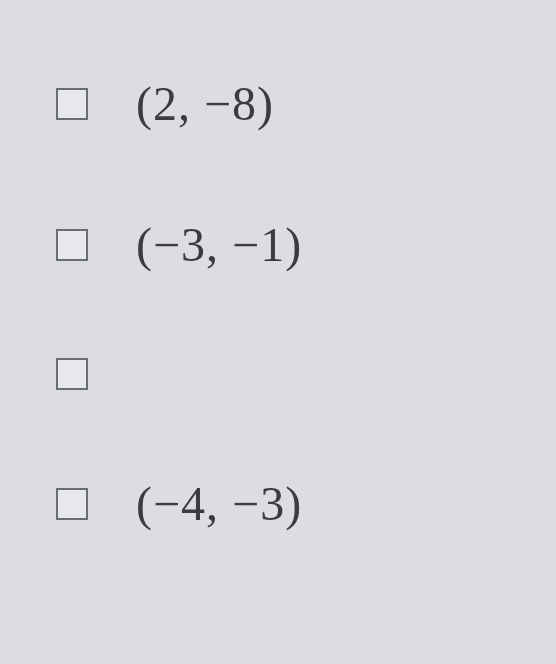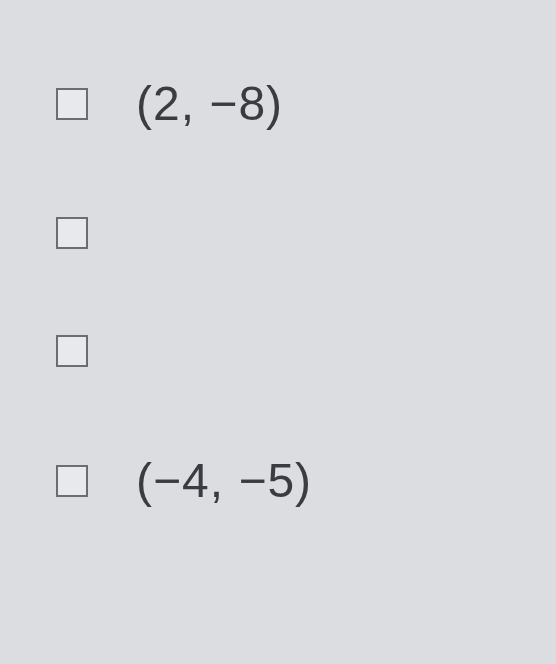--- a/index.html
+++ b/index.html
@@ -1,18 +1,19 @@
 <!DOCTYPE html>
 <html><head>
   <meta charset="utf-8">
   <style>
     * {
       margin: 4px;
       padding: 0;
       box-sizing: border-box;
+      font-family: Liberation Serif, serif;
     }
     body {
       width: 556px;
       height: 664px;
       background: #dcdde1;
       font-family: Arial, sans-serif;
       padding: 60px 40px;
       display: flex;
       flex-direction: column;
       gap: 70px;
@@ -40,22 +41,23 @@
 </head>
 <body>
 
 <div class="option-row">
   <div class="checkbox"></div>
   <span class="option-text">(2, −8)</span>
 </div>
 
 <div class="option-row">
   <div class="checkbox"></div>
+  <span class="option-text">(−3, −1)</span>
 </div>
 
 <div class="option-row">
   <div class="checkbox"></div>
 </div>
 
 <div class="option-row">
   <div class="checkbox"></div>
-  <span class="option-text">(−4, −5)</span>
+  <span class="option-text">(−4, −3)</span>
 </div>
 
 </body></html>

